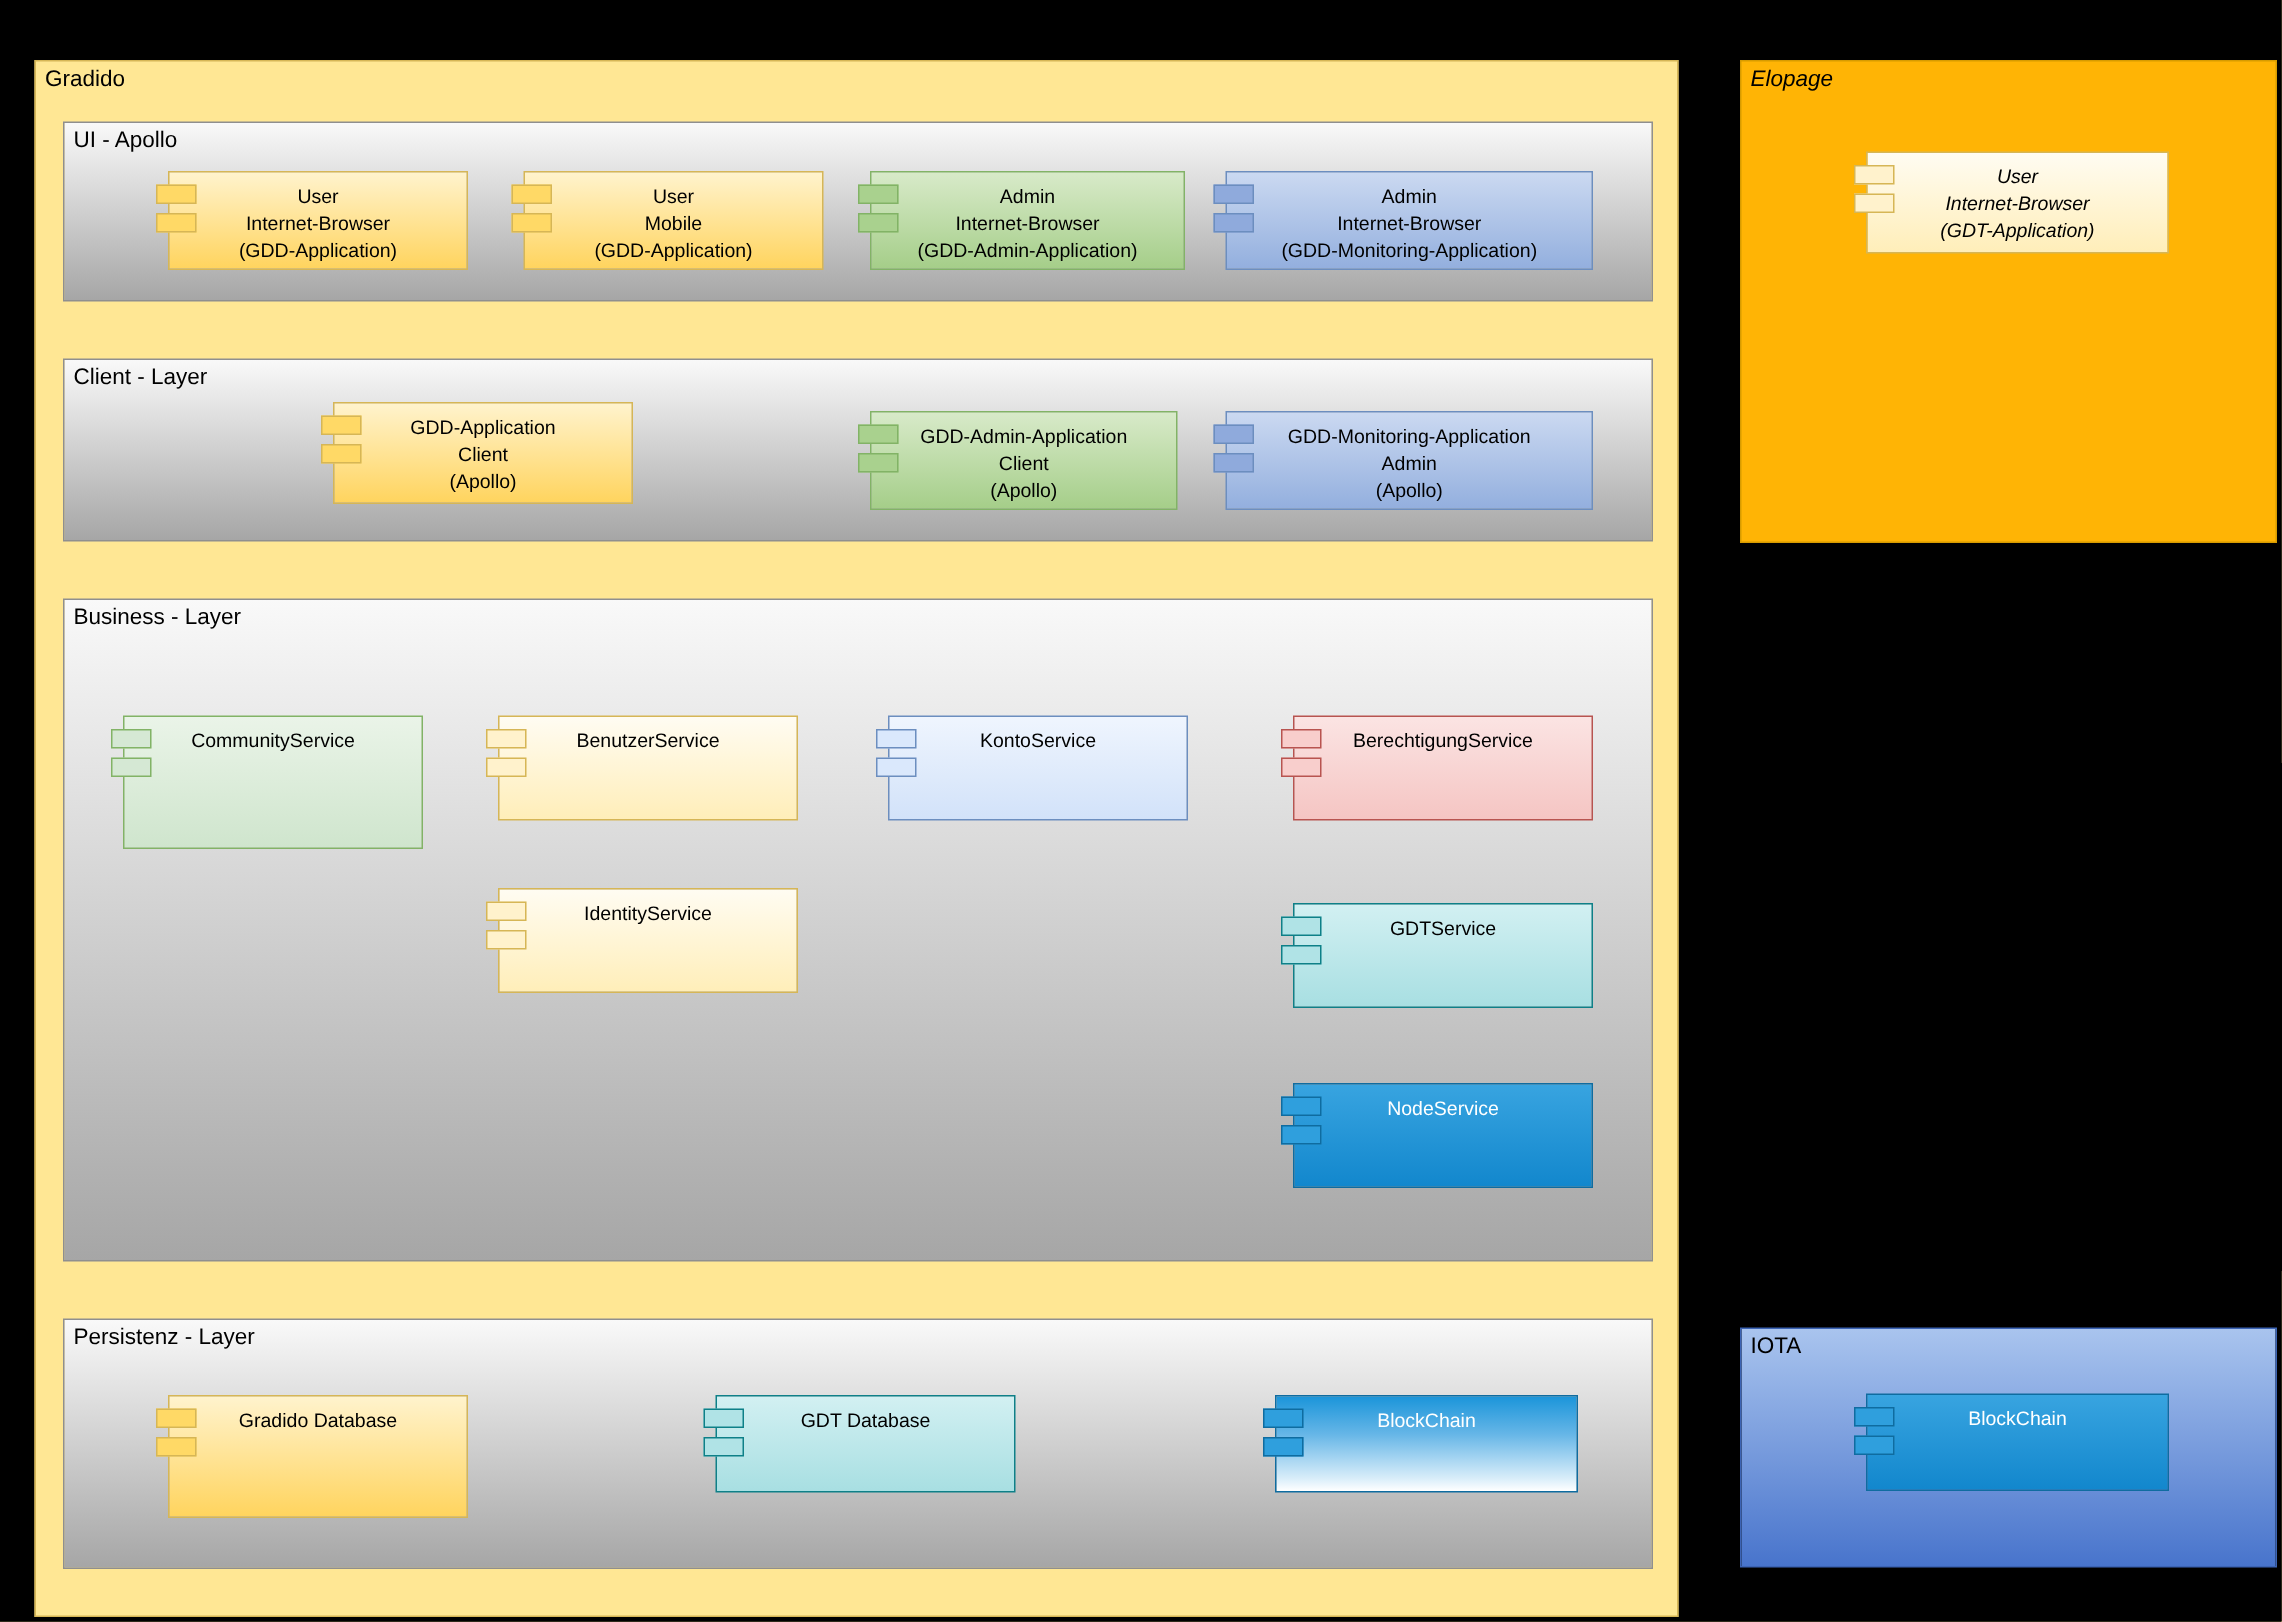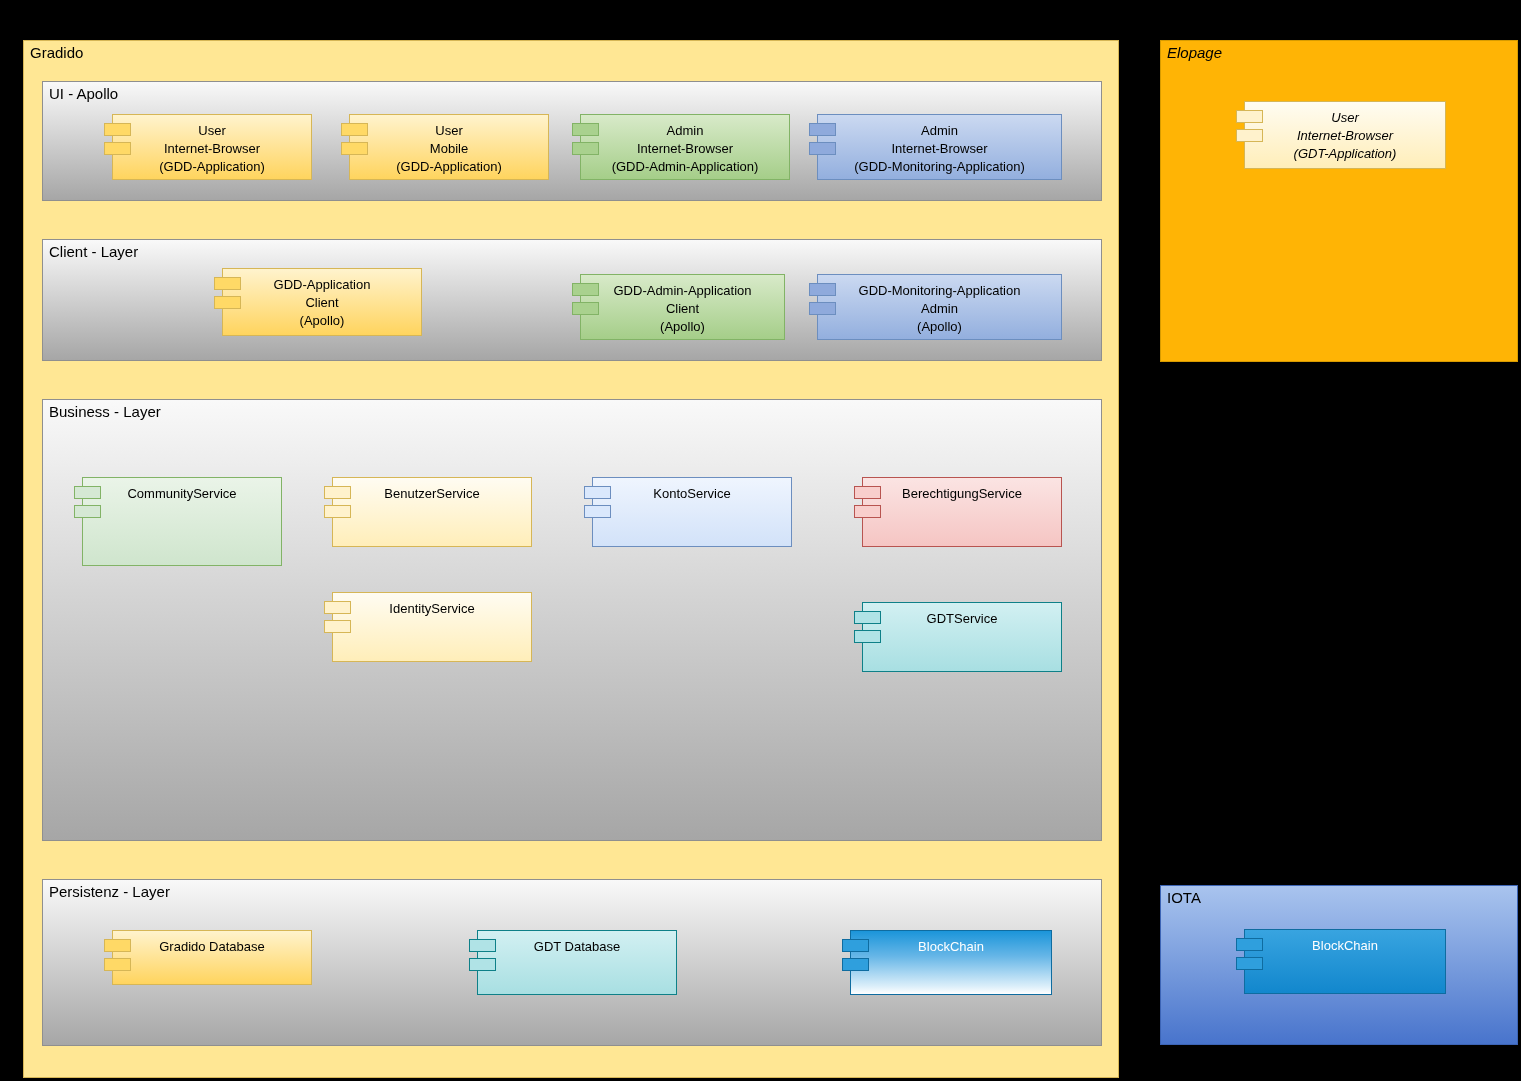--- a/index.html
+++ b/index.html
@@ -142,26 +142,31 @@
         <span class="tab t2"></span>
         <span class="comp-label">IdentityService</span>
       </div>
 
       <div class="component c-teal" style="left:819px;top:202px;width:200px;height:70px">
         <span class="tab t1"></span>
         <span class="tab t2"></span>
         <span class="comp-label">GDTService</span>
       </div>
 
+      <div class="component c-bblue" style="left:819px;top:322px;width:200px;height:70px">
+        <span class="tab t1"></span>
+        <span class="tab t2"></span>
+        <span class="comp-label">NodeService</span>
+      </div>
     </div>
 
     <div class="layer persistenz">
       <div class="box-title">Persistenz - Layer</div>
 
-      <div class="component c-yellow" style="left:69px;top:50px;width:200px;height:55px">
+      <div class="component c-yellow" style="left:69px;top:50px;width:200px;height:82px">
         <span class="tab t1"></span>
         <span class="tab t2"></span>
         <span class="comp-label">Gradido Database</span>
       </div>
 
       <div class="component c-teal" style="left:434px;top:50px;width:200px;height:65px">
         <span class="tab t1"></span>
         <span class="tab t2"></span>
         <span class="comp-label">GDT Database</span>
       </div>

